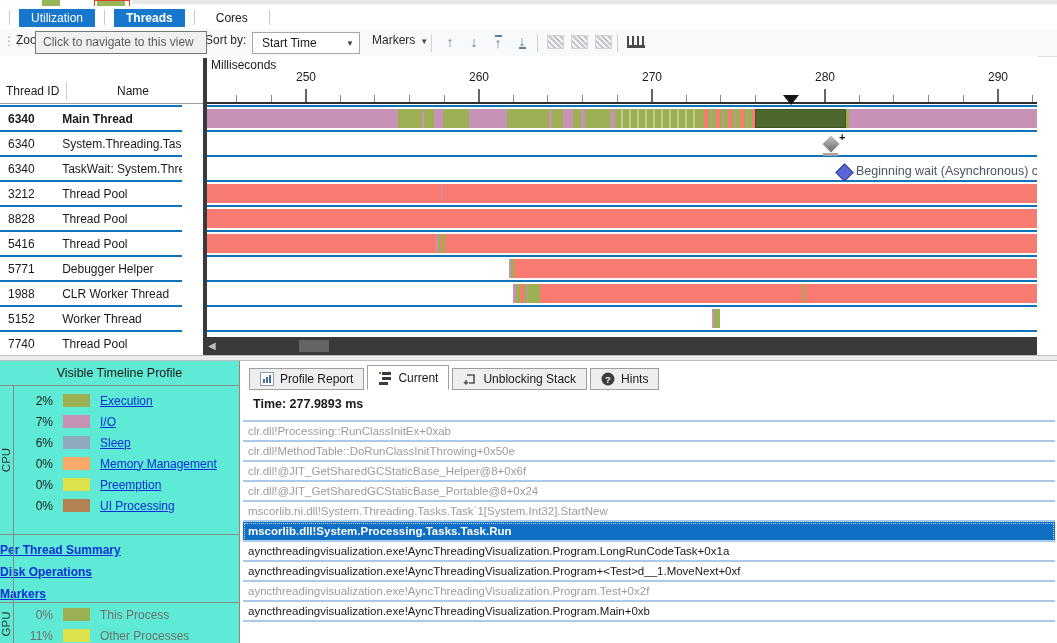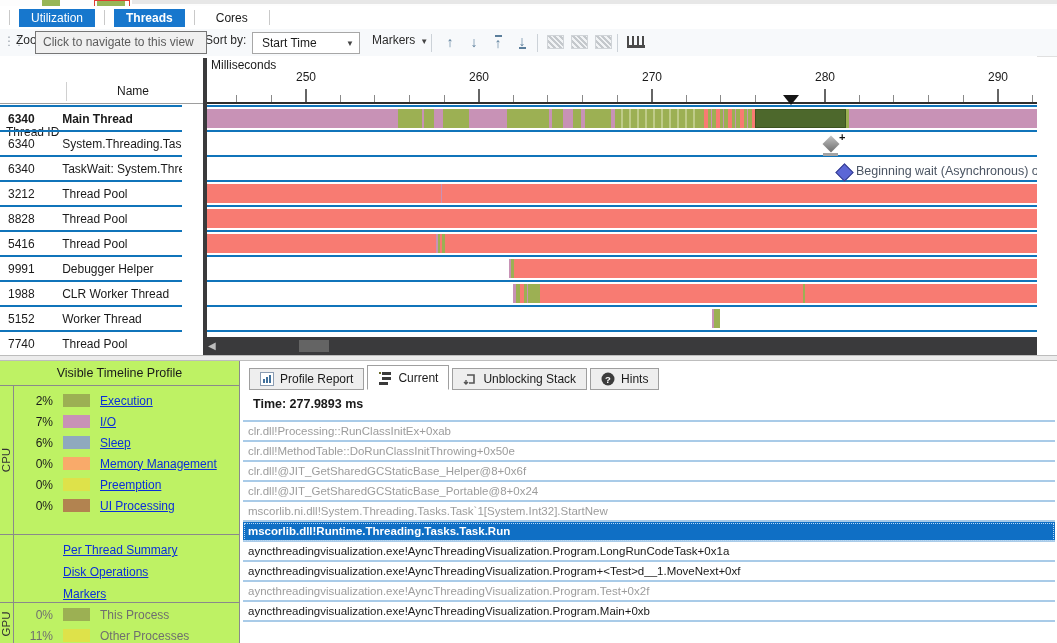--- a/index.html
+++ b/index.html
@@ -35,21 +35,21 @@
   .bar-bot .arr{border-bottom:2px solid var(--tbicon);}
   .hatch{width:15px;height:12px;background:repeating-linear-gradient(45deg,#c4c8cc 0 2px,#f1f3f5 2px 4px);
          border:1px solid #d0d4d8;}
   .rulericon{width:18px;height:9px;border-bottom:3px solid #4a4a4a;
              background:repeating-linear-gradient(90deg,#4a4a4a 0 2px,transparent 2px 5px);}
   .tooltip{position:absolute;left:35px;top:31px;width:163px;height:21px;line-height:21px;
            background:#f0f0f0;border:1px solid #767676;color:#5c5c5c;padding-left:7px;z-index:60;}
   
   .threadlist{position:absolute;left:0;top:56px;width:203px;height:299px;background:#fff;}
   .tl-head{position:absolute;left:0;top:24px;width:203px;height:23px;border-bottom:1px solid #9e9e9e;}
-  .tl-head .h-id{position:absolute;left:6px;top:4px;margin-top:41px;}
+  .tl-head .h-id{position:absolute;left:6px;top:4px;}
   .tl-head .h-name{position:absolute;left:68px;top:4px;width:130px;text-align:center;}
   .tl-head .h-div{position:absolute;left:66px;top:2px;width:1px;height:19px;background:#d0d0d0;}
   #tlRows{position:absolute;left:0;top:49px;width:182px;}
   .trow{height:23px;border-top:2px solid var(--rowline);display:flex;align-items:center;}
   .trow .tid{width:52px;padding-left:8px;}
   .trow .tname{padding-left:8px;white-space:nowrap;overflow:hidden;width:135px;}
   .trow.bold{font-weight:bold;}
   
   .darkbar{position:absolute;left:203px;top:58px;width:4px;height:279px;background:#3a3a3c;z-index:8;}
   .ruler{position:absolute;left:203px;top:56px;width:834px;height:49px;background:#fff;}
@@ -76,36 +76,36 @@
   .waitmarker{position:absolute;left:838px;top:166px;width:11px;height:11px;transform:rotate(45deg);
               background:#5b66d6;border:1px solid #39418f;z-index:9;}
   .waitlabel{position:absolute;left:856px;top:160px;width:181px;height:22px;line-height:22px;
              white-space:nowrap;overflow:hidden;color:#4b5563;font-size:12.5px;z-index:9;}
   .hscroll{position:absolute;left:203px;top:337px;width:834px;height:18px;background:#3a3a3c;z-index:10;}
   .hscroll .larr{position:absolute;left:5px;top:0;height:18px;line-height:18px;color:#bdbdbd;font-size:10px;}
   .hscroll .thumb{position:absolute;left:96px;top:3px;width:30px;height:12px;background:#646464;}
   .splitter{position:absolute;left:0;top:355px;width:1057px;height:6px;background:#ececec;
             border-top:1px solid #bdbdbd;border-bottom:1px solid #bdbdbd;box-sizing:border-box;}
   
-  .legendpanel{position:absolute;left:0;top:361px;width:240px;height:282px;background:#bef264;
+  .legendpanel{position:absolute;left:0;top:361px;width:240px;height:282px;background:#5eead4;
                border-right:1px solid #8a8a8a;box-sizing:border-box;}
   .lg-head{height:24px;line-height:24px;text-align:center;border-bottom:1px solid #8a8a8a;font-size:12.5px;}
   .lg-sect{position:relative;border-bottom:1px solid #8a8a8a;}
   .lg-sect.last{border-bottom:none;}
   .lg-strip{position:absolute;left:0;top:0;width:14px;height:100%;border-right:1px solid #8a8a8a;box-sizing:border-box;}
   .lg-rot{position:absolute;left:0px;top:50%;transform:translateY(-50%) rotate(180deg);
           writing-mode:vertical-rl;font-size:11.5px;color:#333;width:14px;text-align:center;}
   .lg-rows{margin-left:15px;padding-top:4px;}
   .lg-row{height:21px;display:flex;align-items:center;}
   .lg-pct{width:38px;text-align:right;}
   .lg-sw{width:27px;height:13px;margin-left:10px;}
   .lg-lbl{margin-left:10px;}
   a.lnk{color:var(--link);text-decoration:underline;cursor:pointer;}
   .lg-row.gray .lg-pct,.lg-row.gray .lg-lbl{color:#6f6f6f;}
-  .lg-linkrow{height:22px;line-height:22px;padding-left:63px;}
+  .lg-linkrow{height:22px;line-height:22px;font-weight:bold;}
   
   .stackpanel{position:absolute;left:241px;top:361px;width:816px;height:282px;background:#fff;}
   .stk-tabs{position:absolute;left:8px;top:4px;display:flex;align-items:flex-end;}
   .stab{display:flex;align-items:center;gap:6px;height:22px;padding:0 10px;background:#eeeeee;
         border:1px solid #9f9f9f;margin-right:3px;box-sizing:border-box;}
   .stab.active{background:#fff;height:25px;border-bottom:1px solid #fff;font-weight:normal;}
   .stab svg{display:block;}
   .timelabel{position:absolute;left:12px;top:36px;font-weight:bold;font-size:12.5px;}
   #stackList{position:absolute;left:2px;top:59px;width:812px;}
   .srow{height:18px;line-height:18px;border-bottom:2px solid var(--stackline);padding-left:5px;
@@ -203,21 +203,21 @@
         </div>
         <div class="trow">
           <span class="tid">8828</span>
           <span class="tname">Thread Pool</span>
         </div>
         <div class="trow">
           <span class="tid">5416</span>
           <span class="tname">Thread Pool</span>
         </div>
         <div class="trow">
-          <span class="tid">9991</span>
+          <span class="tid">5771</span>
           <span class="tname">Debugger Helper</span>
         </div>
         <div class="trow">
           <span class="tid">1988</span>
           <span class="tname">CLR Worker Thread</span>
         </div>
         <div class="trow">
           <span class="tid">5152</span>
           <span class="tname">Worker Thread</span>
         </div>
@@ -453,21 +453,21 @@
           <span>Hints</span>
         </div>
       </div>
     <div class="timelabel">Time: 277.9893 ms</div>
     <div id="stackList">
         <div class="srow dim">clr.dll!Processing::RunClassInitEx+0xab</div>
         <div class="srow dim">clr.dll!MethodTable::DoRunClassInitThrowing+0x50e</div>
         <div class="srow dim">clr.dll!@JIT_GetSharedGCStaticBase_Helper@8+0x6f</div>
         <div class="srow dim">clr.dll!@JIT_GetSharedGCStaticBase_Portable@8+0x24</div>
         <div class="srow dim">mscorlib.ni.dll!System.Threading.Tasks.Task`1[System.Int32].StartNew</div>
-        <div class="srow selected">mscorlib.dll!Runtime.Threading.Tasks.Task.Run</div>
+        <div class="srow selected">mscorlib.dll!System.Processing.Tasks.Task.Run</div>
         <div class="srow normal">ayncthreadingvisualization.exe!AyncThreadingVisualization.Program.LongRunCodeTask+0x1a</div>
         <div class="srow normal">ayncthreadingvisualization.exe!AyncThreadingVisualization.Program+&lt;Test&gt;d__1.MoveNext+0xf</div>
         <div class="srow dim">ayncthreadingvisualization.exe!AyncThreadingVisualization.Program.Test+0x2f</div>
         <div class="srow normal">ayncthreadingvisualization.exe!AyncThreadingVisualization.Program.Main+0xb</div>
       </div>
   </div>
 
 </div>
 
 </body></html>

